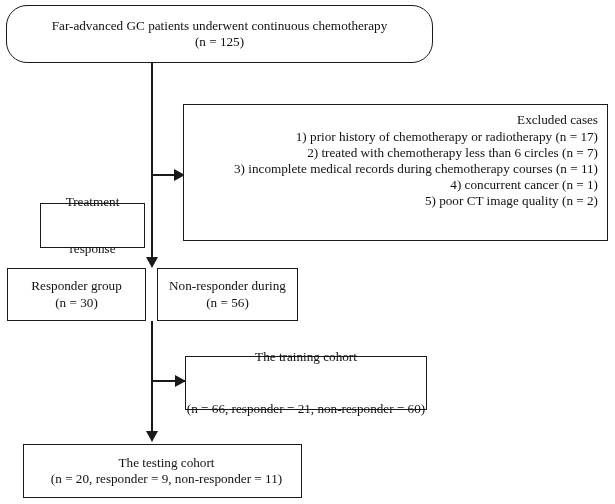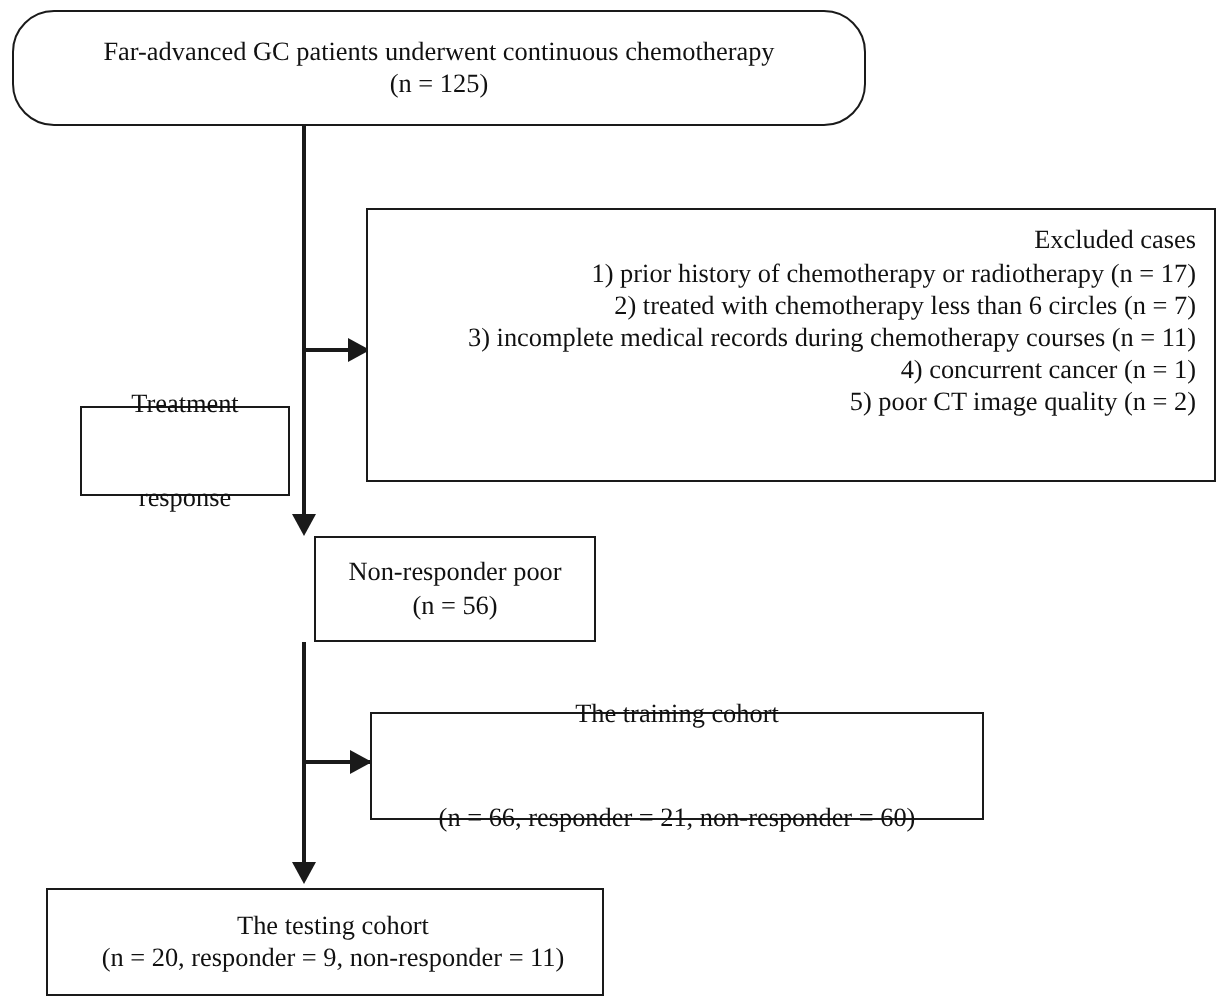--- a/index.html
+++ b/index.html
@@ -91,33 +91,37 @@
     <span class="ln excl-item">3) incomplete medical records during chemotherapy courses (n = 11)</span>
     <span class="ln excl-item">4) concurrent cancer (n = 1)</span>
     <span class="ln excl-item">5) poor CT image quality (n = 2)</span>
   </div>
 
   <div class="box" style="left:40px; top:203px; width:105px; height:45px;gap:30px;">
     <span class="ln">Treatment</span>
     <span class="ln">response</span>
   </div>
 
+  <div class="box" style="left:7px; top:268px; width:139px; height:53px;">
+    <span class="ln">Responder group</span>
+    <span class="ln">(n = 30)</span>
+  </div>
 
   <div class="box" style="left:157px; top:268px; width:141px; height:53px;">
-    <span class="ln">Non-responder poor</span>
+    <span class="ln">Non-responder during</span>
     <span class="ln">(n = 56)</span>
   </div>
 
   <div class="line line-v" style="left:151px; top:321px; height:112px;"></div>
   <div class="arrow-down" style="left:145.7px; top:431px;"></div>
 
   <div class="line line-h" style="left:151px; top:380px; width:35px;"></div>
   <div class="arrow-right" style="left:175px; top:374.8px;"></div>
 
-  <div class="box" style="left:185px; top:356px; width:307px; height:54px;gap:36px;">
+  <div class="box" style="left:185px; top:356px; width:242px; height:54px;gap:36px;">
     <span class="ln">The training cohort</span>
     <span class="ln">(n = 66, responder = 21, non-responder = 60)</span>
   </div>
 
   <div class="box" style="left:23px; top:444px; width:279px; height:54px;padding-left:14px;">
     <span class="ln">The testing cohort</span>
     <span class="ln">(n = 20, responder = 9, non-responder = 11)</span>
   </div>
 
 </div>

